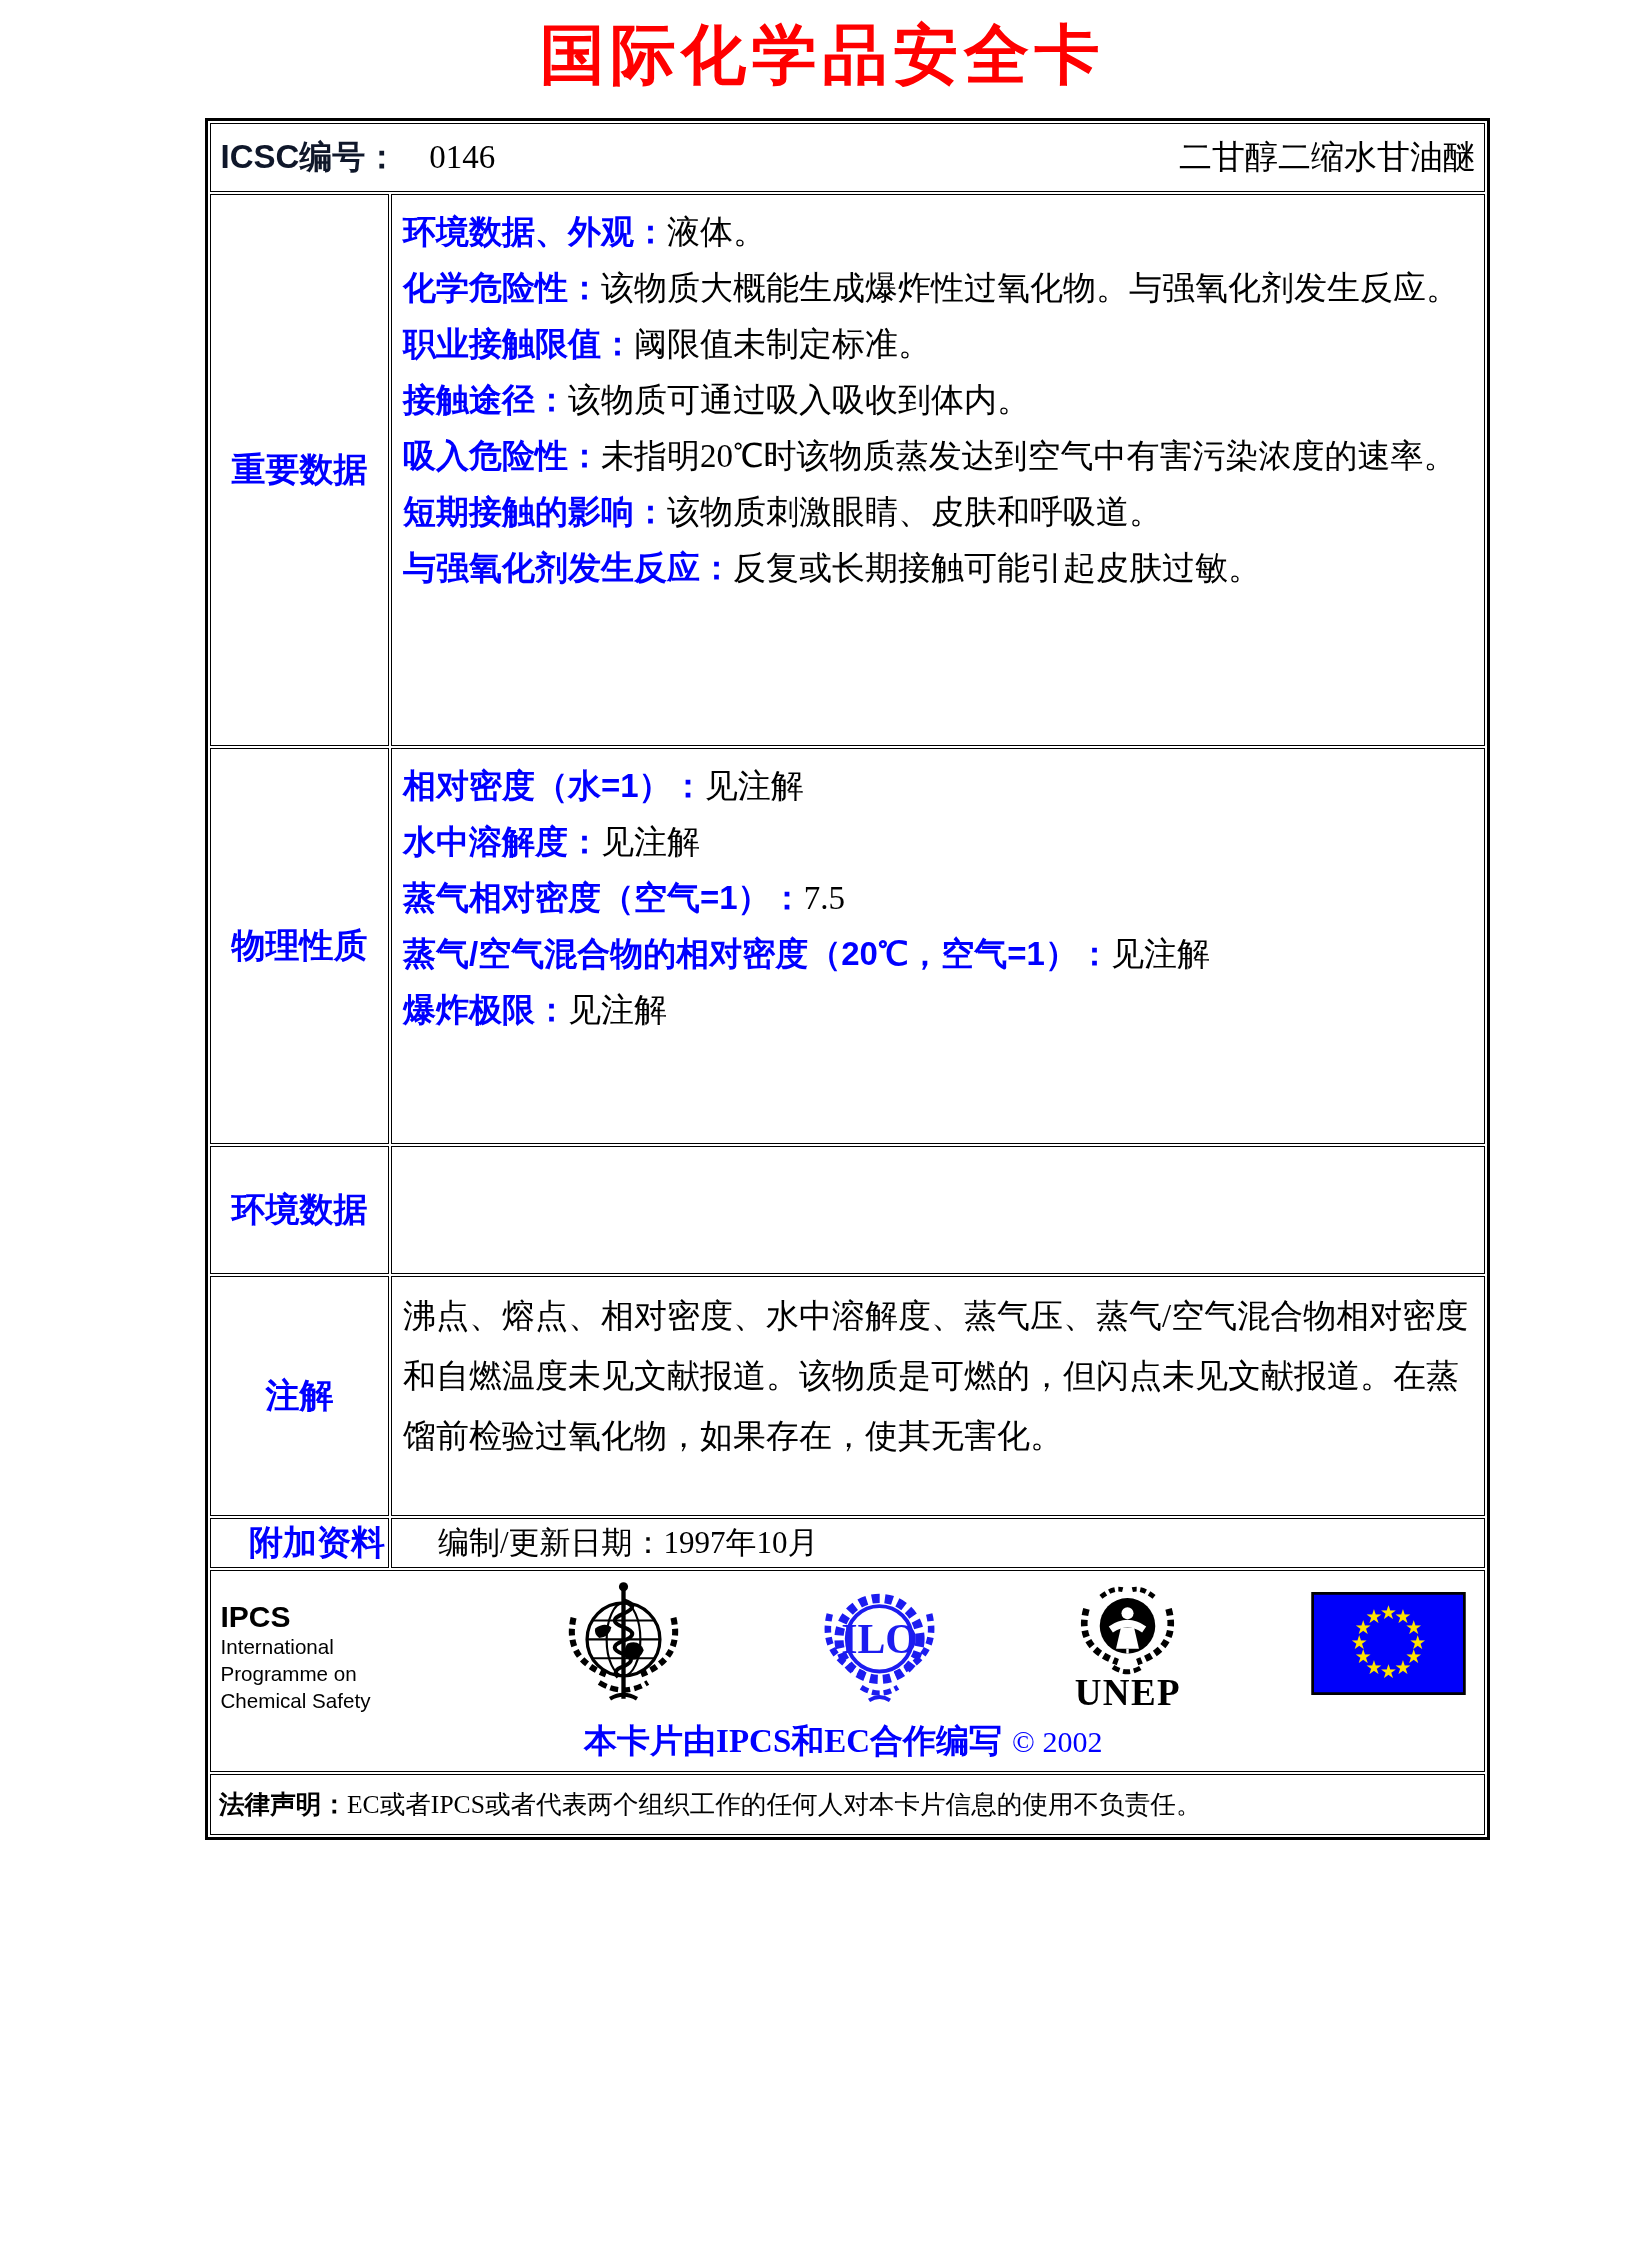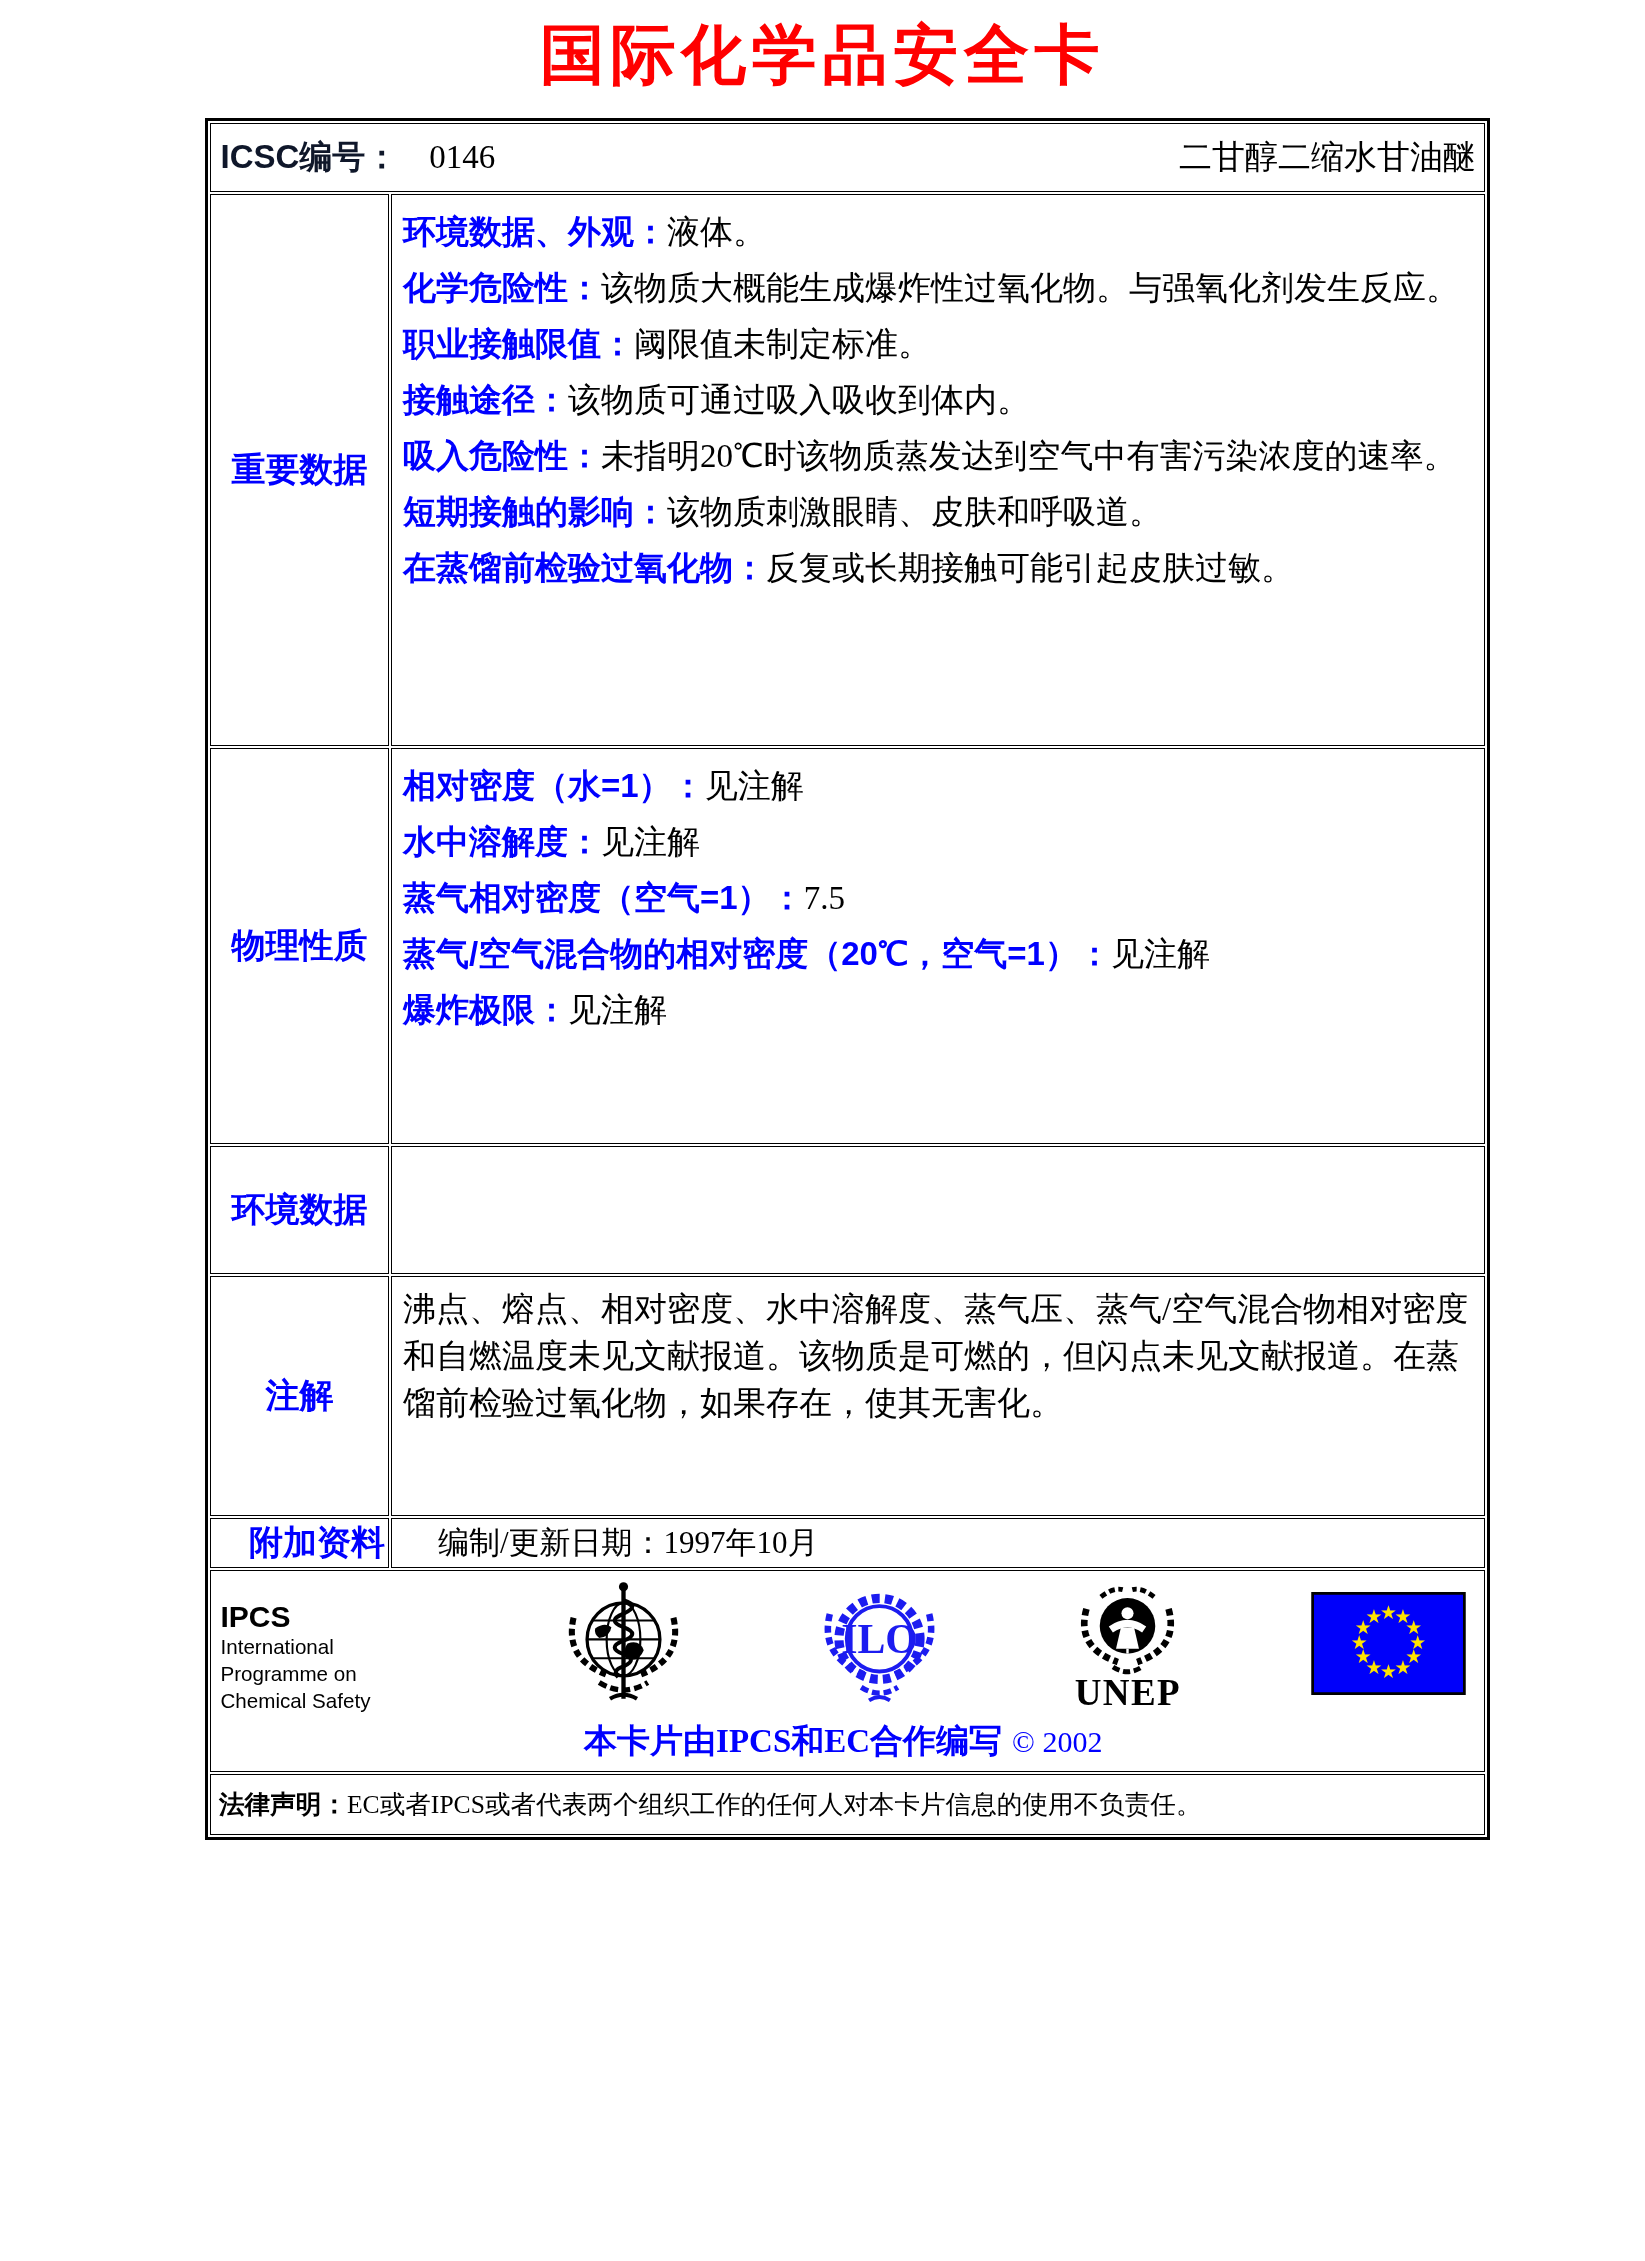--- a/index.html
+++ b/index.html
@@ -70,21 +70,21 @@
     font-size:33px;
     line-height:55px;
     color:#000000;
     text-align:left;
   }
   .item .k{
     color:#0000ff;font-weight:bold;
     font-family:"Liberation Sans", sans-serif;
   }
   .notes-text{
-    font-size:33px;line-height:47px;color:#000000;text-align:left;
+    font-size:33px;line-height:60px;color:#000000;text-align:left;
   }
   .additional-text{
     font-size:31px;line-height:40px;color:#000000;white-space:nowrap;
   }
   td.additional-content{vertical-align:middle;}
 
   .logos-cell-inner{
     height:100%;box-sizing:border-box;
     display:flex;flex-direction:column;justify-content:space-between;
     padding:8.5px 17px 5.7px 8.5px;
@@ -155,21 +155,21 @@
   <tr>
     <td class="label-cell h-important">重要数据</td>
     <td class="h-important">
       <div class="content">
         <div class="item"><span class="k">环境数据、外观：</span><span>液体。</span></div>
         <div class="item"><span class="k">化学危险性：</span><span>该物质大概能生成爆炸性过氧化物。与强氧化剂发生反应。</span></div>
         <div class="item"><span class="k">职业接触限值：</span><span>阈限值未制定标准。</span></div>
         <div class="item"><span class="k">接触途径：</span><span>该物质可通过吸入吸收到体内。</span></div>
         <div class="item"><span class="k">吸入危险性：</span><span>未指明20℃时该物质蒸发达到空气中有害污染浓度的速率。</span></div>
         <div class="item"><span class="k">短期接触的影响：</span><span>该物质刺激眼睛、皮肤和呼吸道。</span></div>
-        <div class="item"><span class="k">在蒸馏前检验过氧化物：</span><span>反复或长期接触可能引起皮肤过敏。</span></div>
+        <div class="item"><span class="k">与强氧化剂发生反应：</span><span>反复或长期接触可能引起皮肤过敏。</span></div>
       </div>
     </td>
   </tr>
 
   <tr>
     <td class="label-cell h-physical">物理性质</td>
     <td class="h-physical">
       <div class="content">
         <div class="item"><span class="k">相对密度（水=1）：</span><span>见注解</span></div>
         <div class="item"><span class="k">水中溶解度：</span><span>见注解</span></div>

